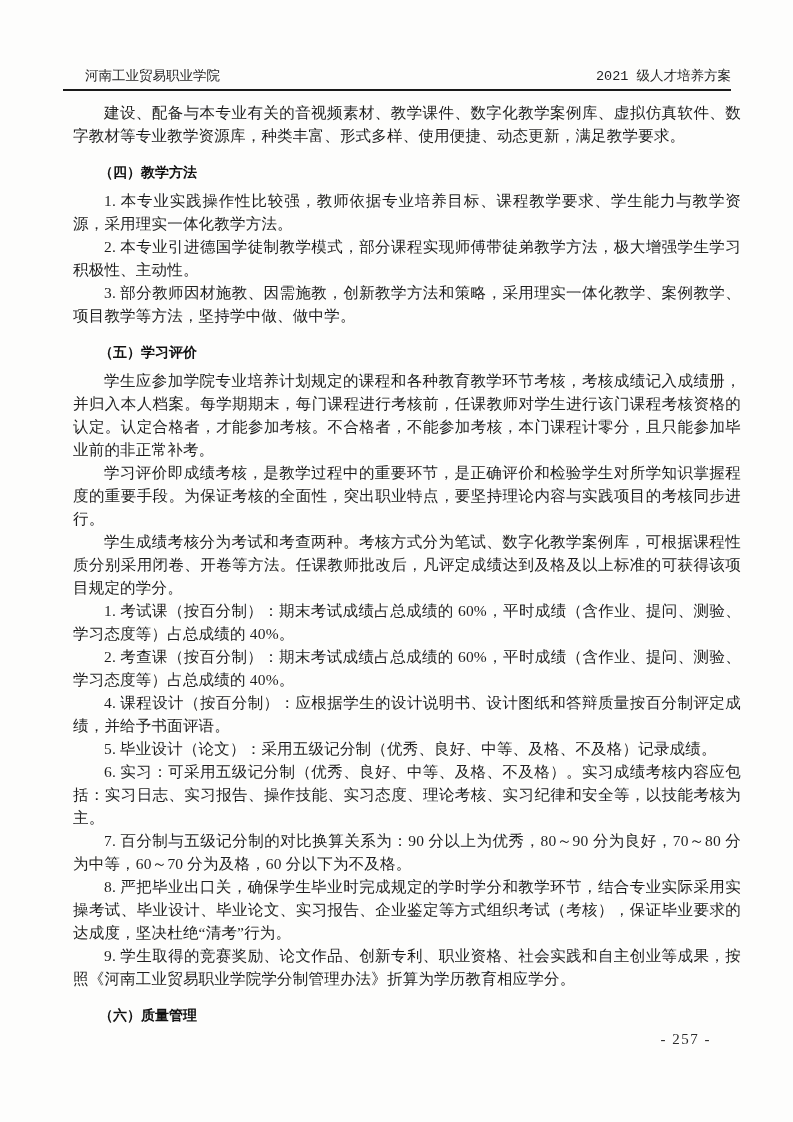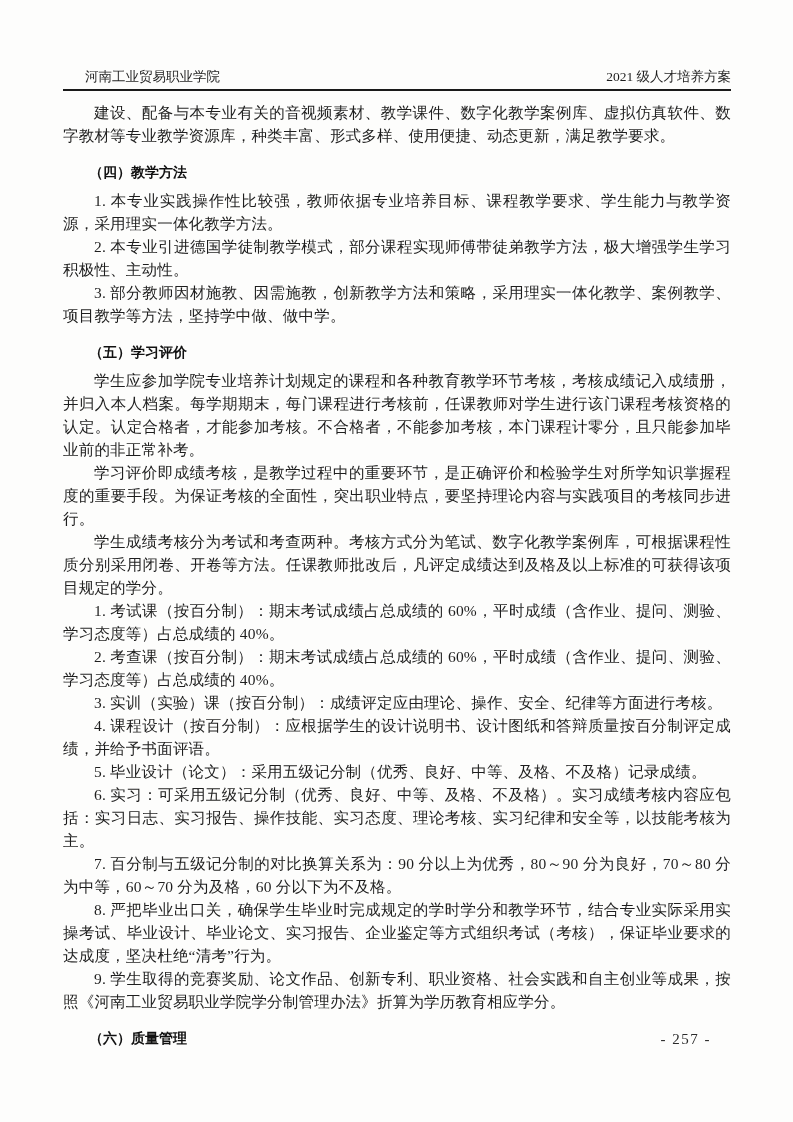--- a/index.html
+++ b/index.html
@@ -16,38 +16,38 @@
     color: #1e1e1e;
   }
   .header {
     position: absolute;
     top: 68px;
     left: 63px;
     width: 668px;
     display: flex;
     justify-content: space-between;
     align-items: flex-end;
-    font-family: Liberation Serif, serif;
+    font-family: Liberation Mono, monospace;
     font-size: 13.5px;
     line-height: 18px;
     color: #1e1e1e;
   }
   .header-left { padding-left: 22px; }
   .header-rule {
     position: absolute;
     top: 89px;
     left: 63px;
     width: 668px;
     height: 2px;
     background: #1a1a1a;
   }
   .content {
     position: absolute;
     top: 101px;
-    left: 63px;
+    left: 73px;
     width: 668px;
   }
   .para {
     margin: 0;
     font-family: "Liberation Serif", "DejaVu Serif", serif;
     font-size: 15.5px;
     line-height: 23px;
     text-align: justify;
     text-indent: 2em;
     color: #1e1e1e;
@@ -87,21 +87,20 @@
       <h3 class="heading">（四）教学方法</h3>
       <p class="para">1. 本专业实践操作性比较强，教师依据专业培养目标、课程教学要求、学生能力与教学资源，采用理实一体化教学方法。</p>
       <p class="para">2. 本专业引进德国学徒制教学模式，部分课程实现师傅带徒弟教学方法，极大增强学生学习积极性、主动性。</p>
       <p class="para">3. 部分教师因材施教、因需施教，创新教学方法和策略，采用理实一体化教学、案例教学、项目教学等方法，坚持学中做、做中学。</p>
       <h3 class="heading">（五）学习评价</h3>
       <p class="para">学生应参加学院专业培养计划规定的课程和各种教育教学环节考核，考核成绩记入成绩册，并归入本人档案。每学期期末，每门课程进行考核前，任课教师对学生进行该门课程考核资格的认定。认定合格者，才能参加考核。不合格者，不能参加考核，本门课程计零分，且只能参加毕业前的非正常补考。</p>
       <p class="para">学习评价即成绩考核，是教学过程中的重要环节，是正确评价和检验学生对所学知识掌握程度的重要手段。为保证考核的全面性，突出职业特点，要坚持理论内容与实践项目的考核同步进行。</p>
       <p class="para">学生成绩考核分为考试和考查两种。考核方式分为笔试、数字化教学案例库，可根据课程性质分别采用闭卷、开卷等方法。任课教师批改后，凡评定成绩达到及格及以上标准的可获得该项目规定的学分。</p>
       <p class="para">1. 考试课（按百分制）：期末考试成绩占总成绩的 60%，平时成绩（含作业、提问、测验、学习态度等）占总成绩的 40%。</p>
       <p class="para">2. 考查课（按百分制）：期末考试成绩占总成绩的 60%，平时成绩（含作业、提问、测验、学习态度等）占总成绩的 40%。</p>
-      <p class="para">3. 实训（实验）课（按百分制）：成绩评定应由理论、操作、安全、纪律等方面进行考核。</p>
       <p class="para">4. 课程设计（按百分制）：应根据学生的设计说明书、设计图纸和答辩质量按百分制评定成绩，并给予书面评语。</p>
       <p class="para">5. 毕业设计（论文）：采用五级记分制（优秀、良好、中等、及格、不及格）记录成绩。</p>
       <p class="para">6. 实习：可采用五级记分制（优秀、良好、中等、及格、不及格）。实习成绩考核内容应包括：实习日志、实习报告、操作技能、实习态度、理论考核、实习纪律和安全等，以技能考核为主。</p>
       <p class="para">7. 百分制与五级记分制的对比换算关系为：90 分以上为优秀，80～90 分为良好，70～80 分为中等，60～70 分为及格，60 分以下为不及格。</p>
       <p class="para">8. 严把毕业出口关，确保学生毕业时完成规定的学时学分和教学环节，结合专业实际采用实操考试、毕业设计、毕业论文、实习报告、企业鉴定等方式组织考试（考核），保证毕业要求的达成度，坚决杜绝“清考”行为。</p>
       <p class="para">9. 学生取得的竞赛奖励、论文作品、创新专利、职业资格、社会实践和自主创业等成果，按照《河南工业贸易职业学院学分制管理办法》折算为学历教育相应学分。</p>
       <h3 class="heading">（六）质量管理</h3>
     </div>
 
   <div class="footer">

